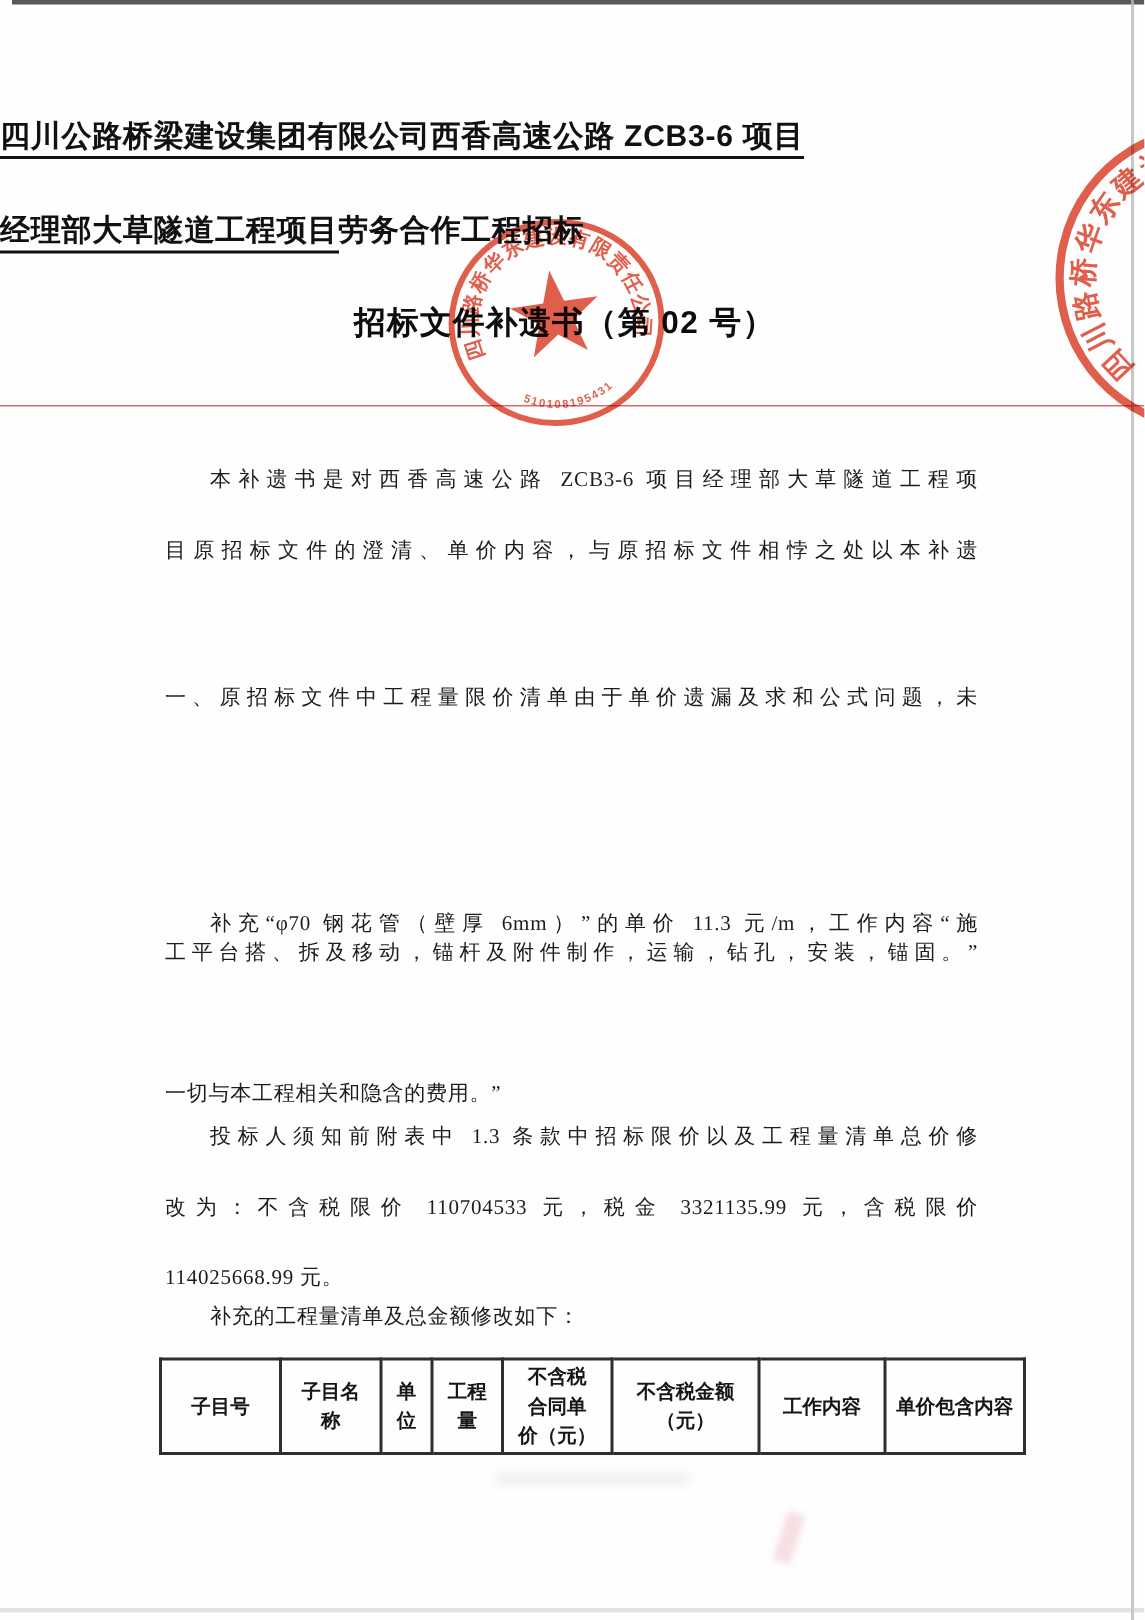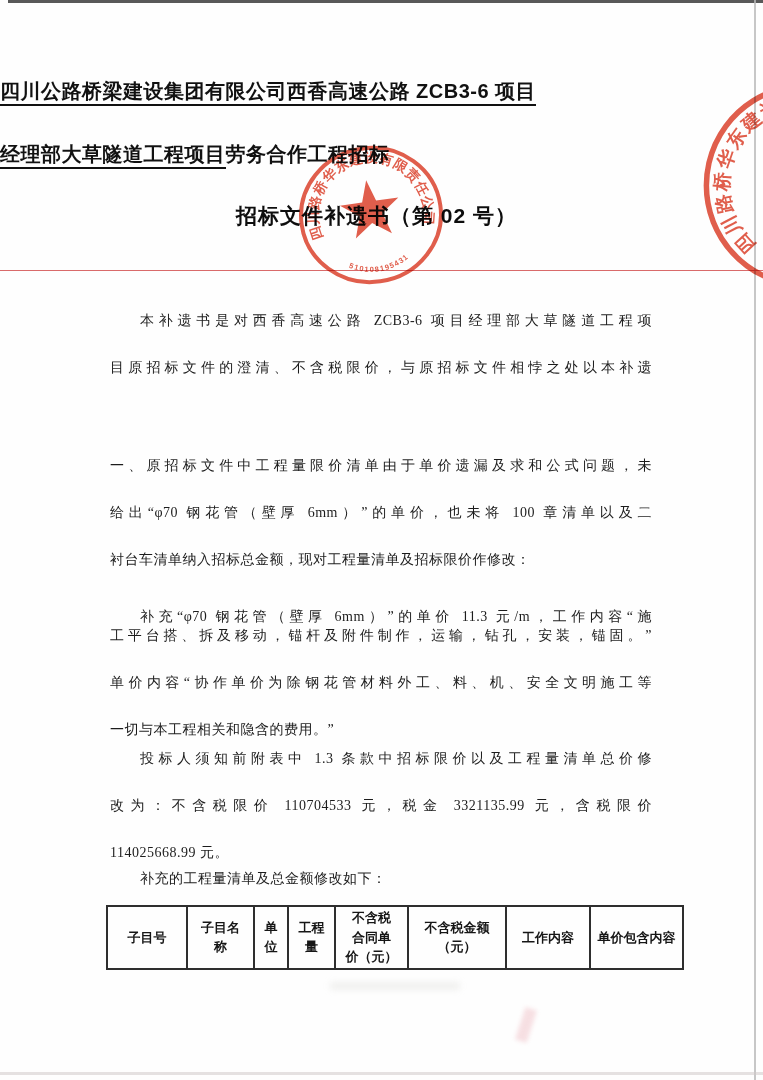--- a/index.html
+++ b/index.html
@@ -84,27 +84,24 @@
 
   <div class="title-line title-line-1"><span class="u">四川公路桥梁建设集团有限公司西香高速公路 ZCB3-6 项目</span></div>
 
   <div class="title-line title-line-2"><span class="u">经理部大草隧道工程项目</span><span>劳务合作工程招标</span></div>
 
   <div class="sup-title">招标文件补遗书（第 02 号）</div>
 
   <div class="red-divider"></div>
 
   <div class="bl j indent" style="top:310px">本补遗书是对西香高速公路 ZCB3-6 项目经理部大草隧道工程项</div>
-  <div class="bl j" style="top:357px">目原招标文件的澄清、不含税限价，与原招标文件相悖之处以本补遗</div>
+  <div class="bl j" style="top:357px">目原招标文件的澄清、单价内容，与原招标文件相悖之处以本补遗</div>
   <div class="bl j" style="top:455px">一、原招标文件中工程量限价清单由于单价遗漏及求和公式问题，未</div>
-  <div class="bl j" style="top:502px">给出“φ70 钢花管（壁厚 6mm）”的单价，也未将 100 章清单以及二</div>
-  <div class="bl" style="top:549px">衬台车清单纳入招标总金额，现对工程量清单及招标限价作修改：</div>
   <div class="bl j indent" style="top:606px">补充“φ70 钢花管（壁厚 6mm）”的单价 11.3 元/m，工作内容“施</div>
   <div class="bl j" style="top:625px">工平台搭、拆及移动，锚杆及附件制作，运输，钻孔，安装，锚固。”</div>
-  <div class="bl j" style="top:672px">单价内容“协作单价为除钢花管材料外工、料、机、安全文明施工等</div>
   <div class="bl" style="top:719px">一切与本工程相关和隐含的费用。”</div>
   <div class="bl j indent" style="top:748px">投标人须知前附表中 1.3 条款中招标限价以及工程量清单总价修</div>
   <div class="bl j" style="top:795px">改为：不含税限价 110704533 元，税金 3321135.99 元，含税限价</div>
   <div class="bl" style="top:842px">114025668.99 元。</div>
   <div class="bl indent" style="top:868px">补充的工程量清单及总金额修改如下：</div>
 
   <table class="boq">
     <tbody>
         <tr>
       <th class="c1">子目号</th>

